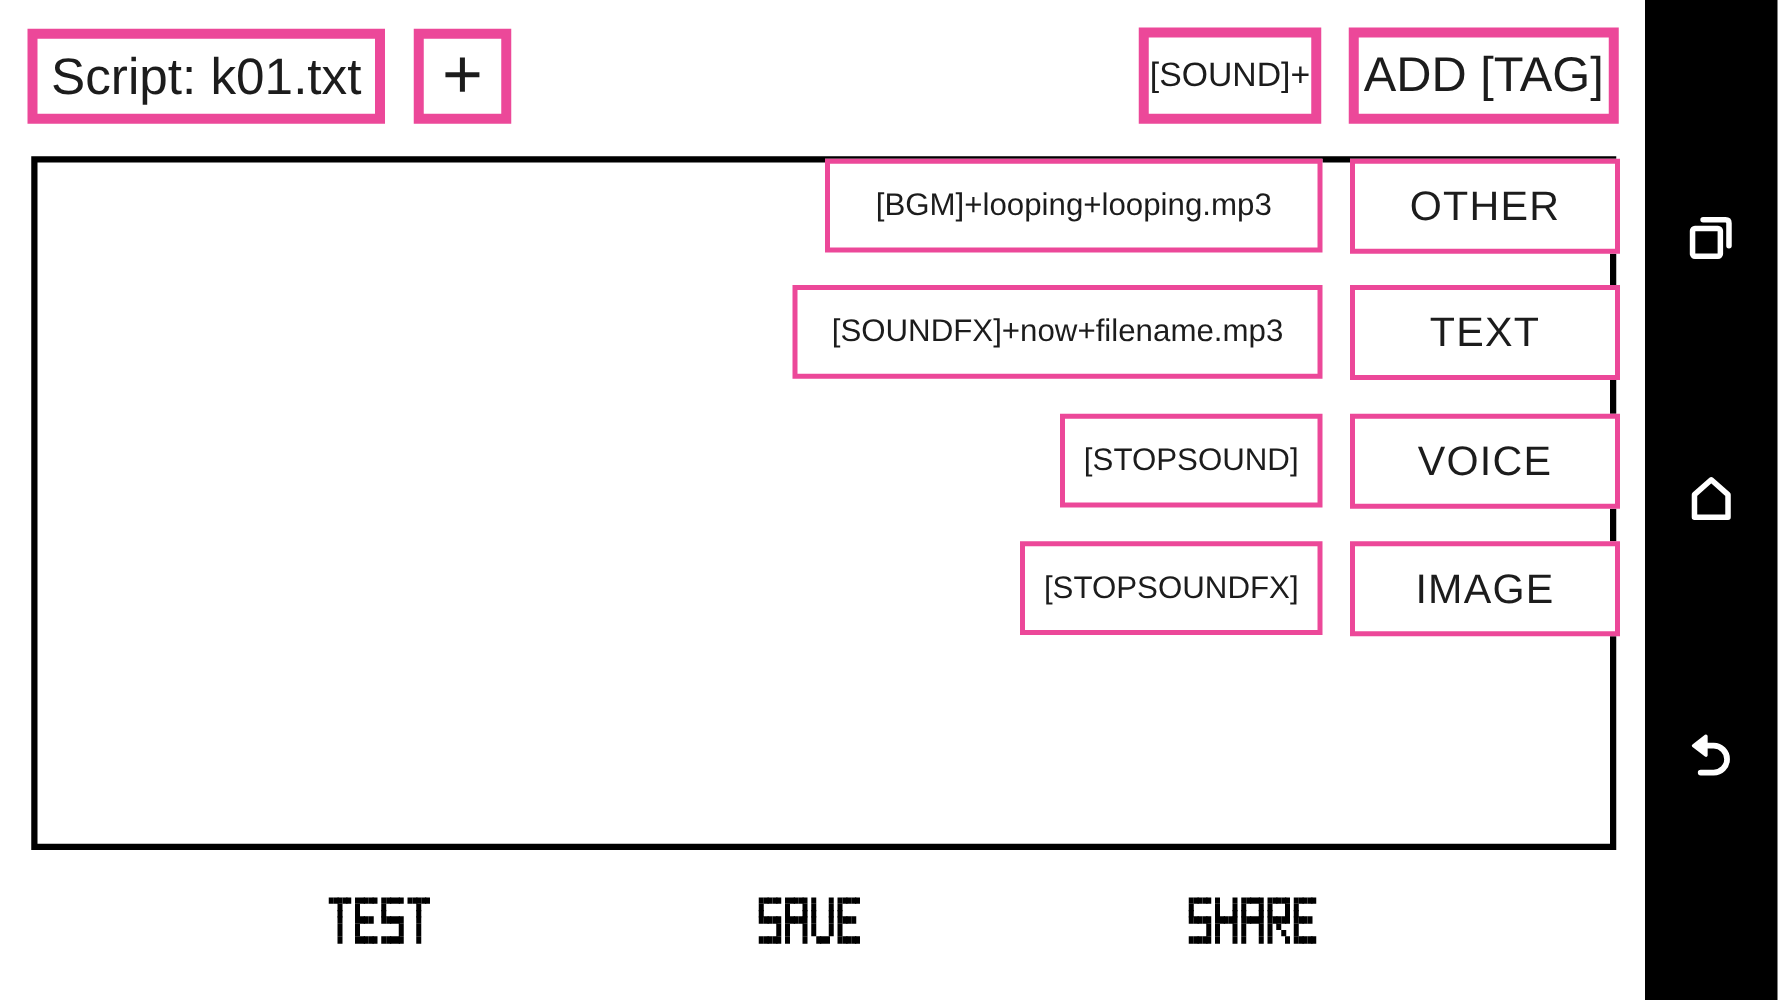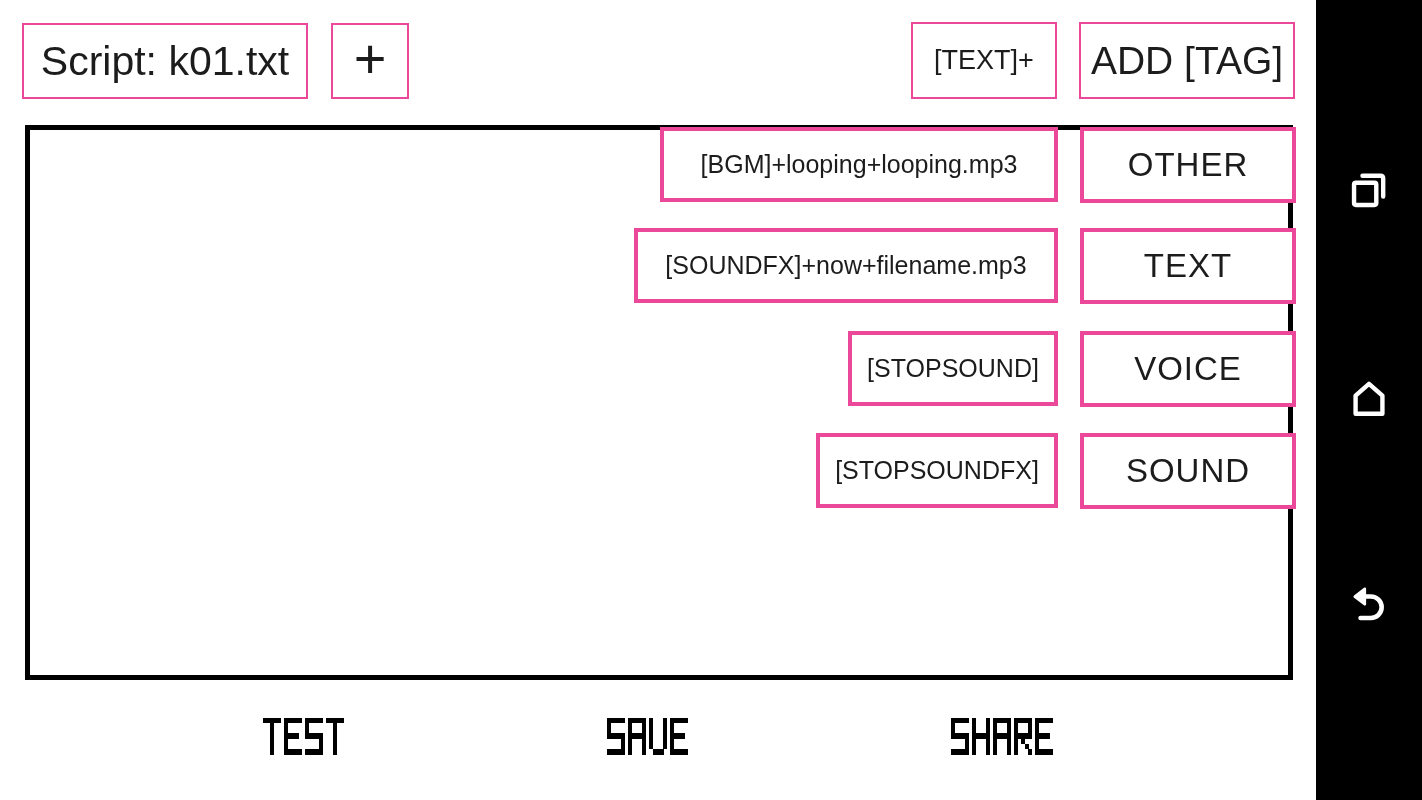--- a/index.html
+++ b/index.html
@@ -1,19 +1,19 @@
 <!DOCTYPE html>
 <html><head>
 <meta charset="utf-8">
 <style>
   * { margin:0; padding:0; box-sizing:border-box; }
   html,body { width:1422px; height:800px; background:#fff; overflow:hidden;
               font-family:"Liberation Sans","DejaVu Sans",sans-serif; color:#1c1c1c; }
   .btn {
-    position:absolute; background:#fff; border:2px solid #ec4899;
+    position:absolute; background:#fff; border:8px solid #ec4899;
     display:flex; align-items:center; justify-content:center;
     color:#1c1c1c; white-space:nowrap; cursor:default;
   }
   .btn.thin { border-width:4px; }
   #script-btn   { left:22px;  top:23px; width:286px; height:76px; font-size:41px; font-weight:400; }
   #plus-btn     { left:331px; top:23px; width:78px;  height:76px; font-size:56px; font-weight:300; padding-bottom:6px; }
   #voice-btn    { left:911px; top:22px; width:146px; height:77px; font-size:27px; }
   #addtag-btn   { left:1079px;top:22px; width:216px; height:77px; font-size:39px; }
   #editor-box   { left:25px;  top:125px; width:1268px; height:555px; border:5px solid #000; background:#fff; position:absolute; }
   .tag-btn      { font-size:25px; }
@@ -34,36 +34,36 @@
              display:flex; align-items:center; justify-content:center; }
   #nav-recents { top:162px; }
   #nav-home    { top:370px; }
   #nav-back    { top:577px; }
 </style>
 </head>
 <body>
 
 <div class="btn" id="script-btn">Script: k01.txt</div>
 <div class="btn" id="plus-btn">+</div>
-<div class="btn" id="voice-btn">[TEXT]+</div>
+<div class="btn" id="voice-btn">[SOUND]+</div>
 <div class="btn" id="addtag-btn">ADD [TAG]</div>
 
 <div id="editor-box"></div>
 
 <div class="btn thin tag-btn" id="tag-bgm">[BGM]+looping+looping.mp3</div>
 <div class="btn thin cat-btn" id="cat-text">OTHER</div>
 
 <div class="btn thin tag-btn" id="tag-soundfx">[SOUNDFX]+now+filename.mp3</div>
 <div class="btn thin cat-btn" id="cat-image">TEXT</div>
 
 <div class="btn thin tag-btn" id="tag-stopsound">[STOPSOUND]</div>
 <div class="btn thin cat-btn" id="cat-sound">VOICE</div>
 
 <div class="btn thin tag-btn" id="tag-stopsoundfx">[STOPSOUNDFX]</div>
-<div class="btn thin cat-btn" id="cat-other">SOUND</div>
+<div class="btn thin cat-btn" id="cat-other">IMAGE</div>
 
 <div id="footer">
   <div class="pixel-btn" style="gap: 3.5px;">
       <div style="position: relative; width: 17.5px; height: 36.4px;">
         <i style="position: absolute; left: 0px; top: 0px; width: 3.9px; height: 5.6px; background: rgb(0, 0, 0);"></i>
         <i style="position: absolute; left: 3.5px; top: 0px; width: 3.9px; height: 5.6px; background: rgb(0, 0, 0);"></i>
         <i style="position: absolute; left: 7px; top: 0px; width: 3.9px; height: 5.6px; background: rgb(0, 0, 0);"></i>
         <i style="position: absolute; left: 10.5px; top: 0px; width: 3.9px; height: 5.6px; background: rgb(0, 0, 0);"></i>
         <i style="position: absolute; left: 14px; top: 0px; width: 3.9px; height: 5.6px; background: rgb(0, 0, 0);"></i>
         <i style="position: absolute; left: 7px; top: 5.2px; width: 3.9px; height: 5.6px; background: rgb(0, 0, 0);"></i>

